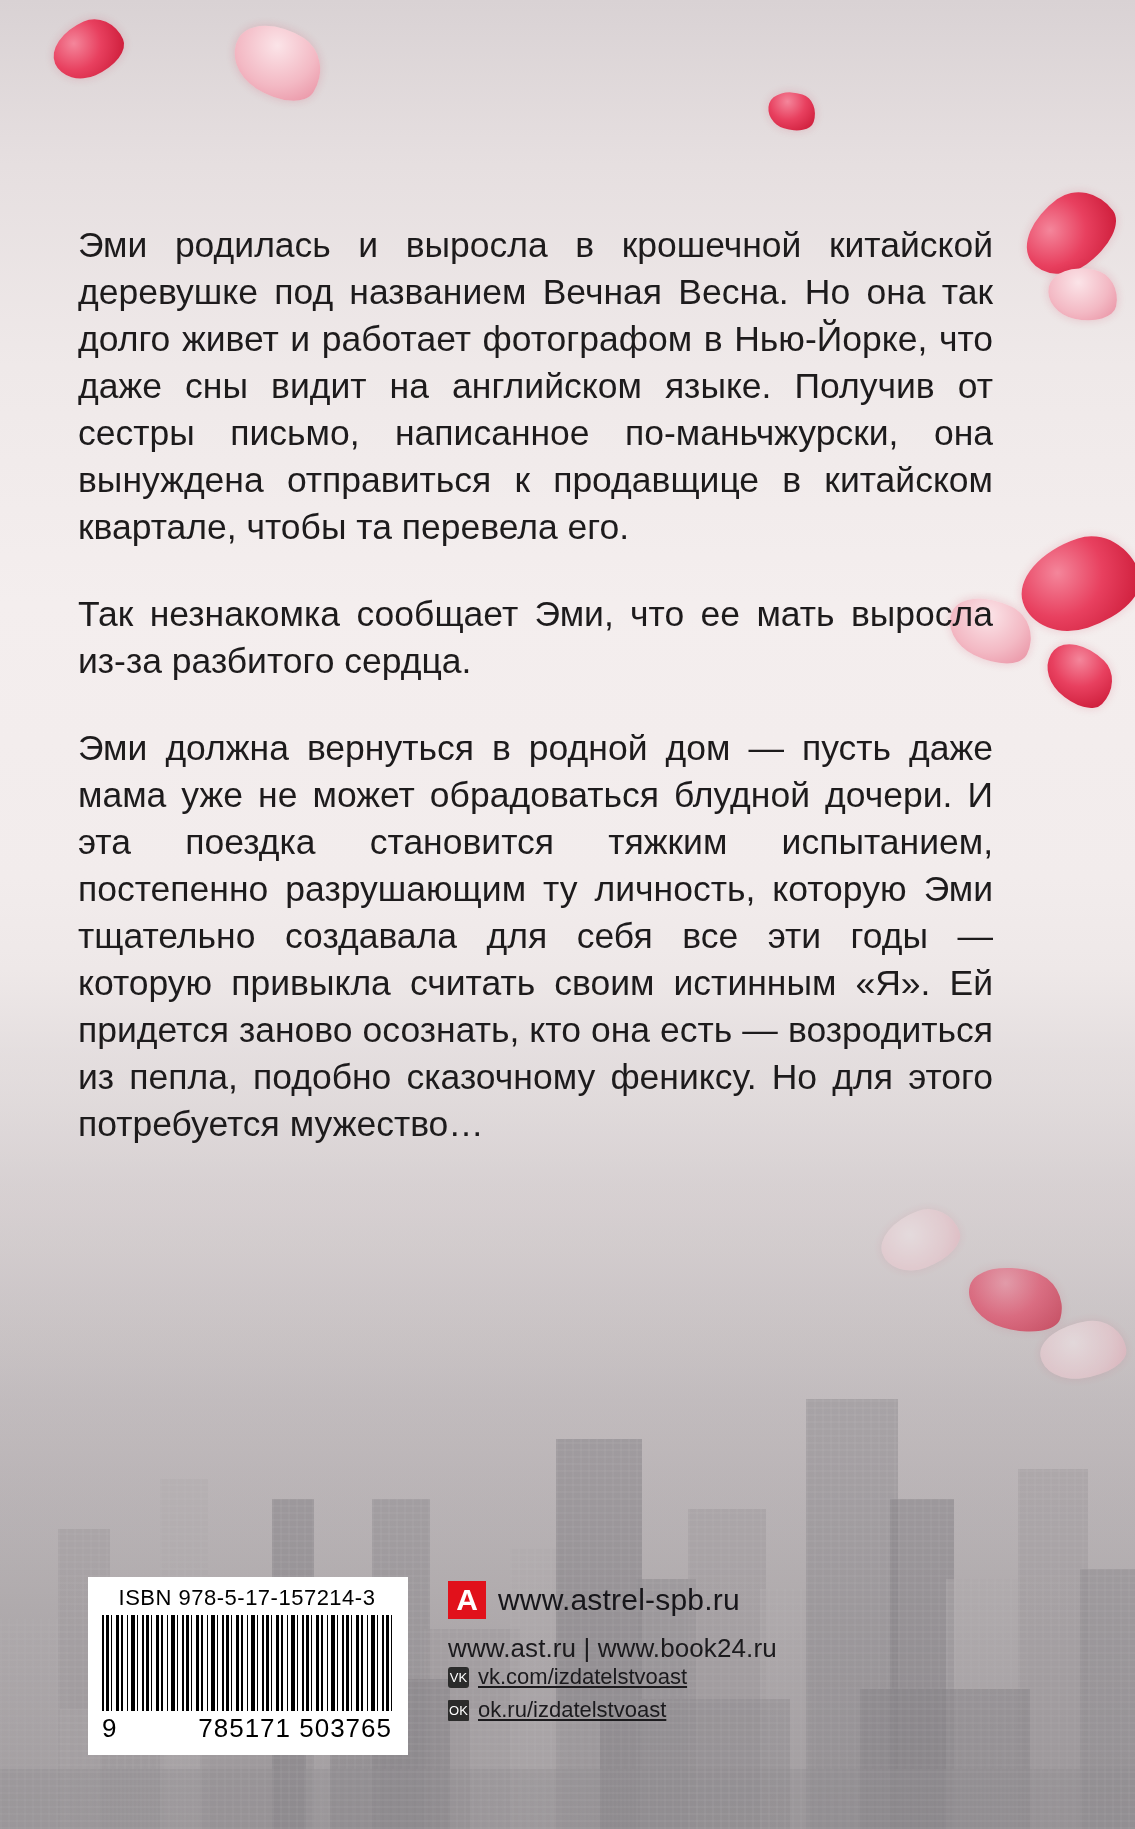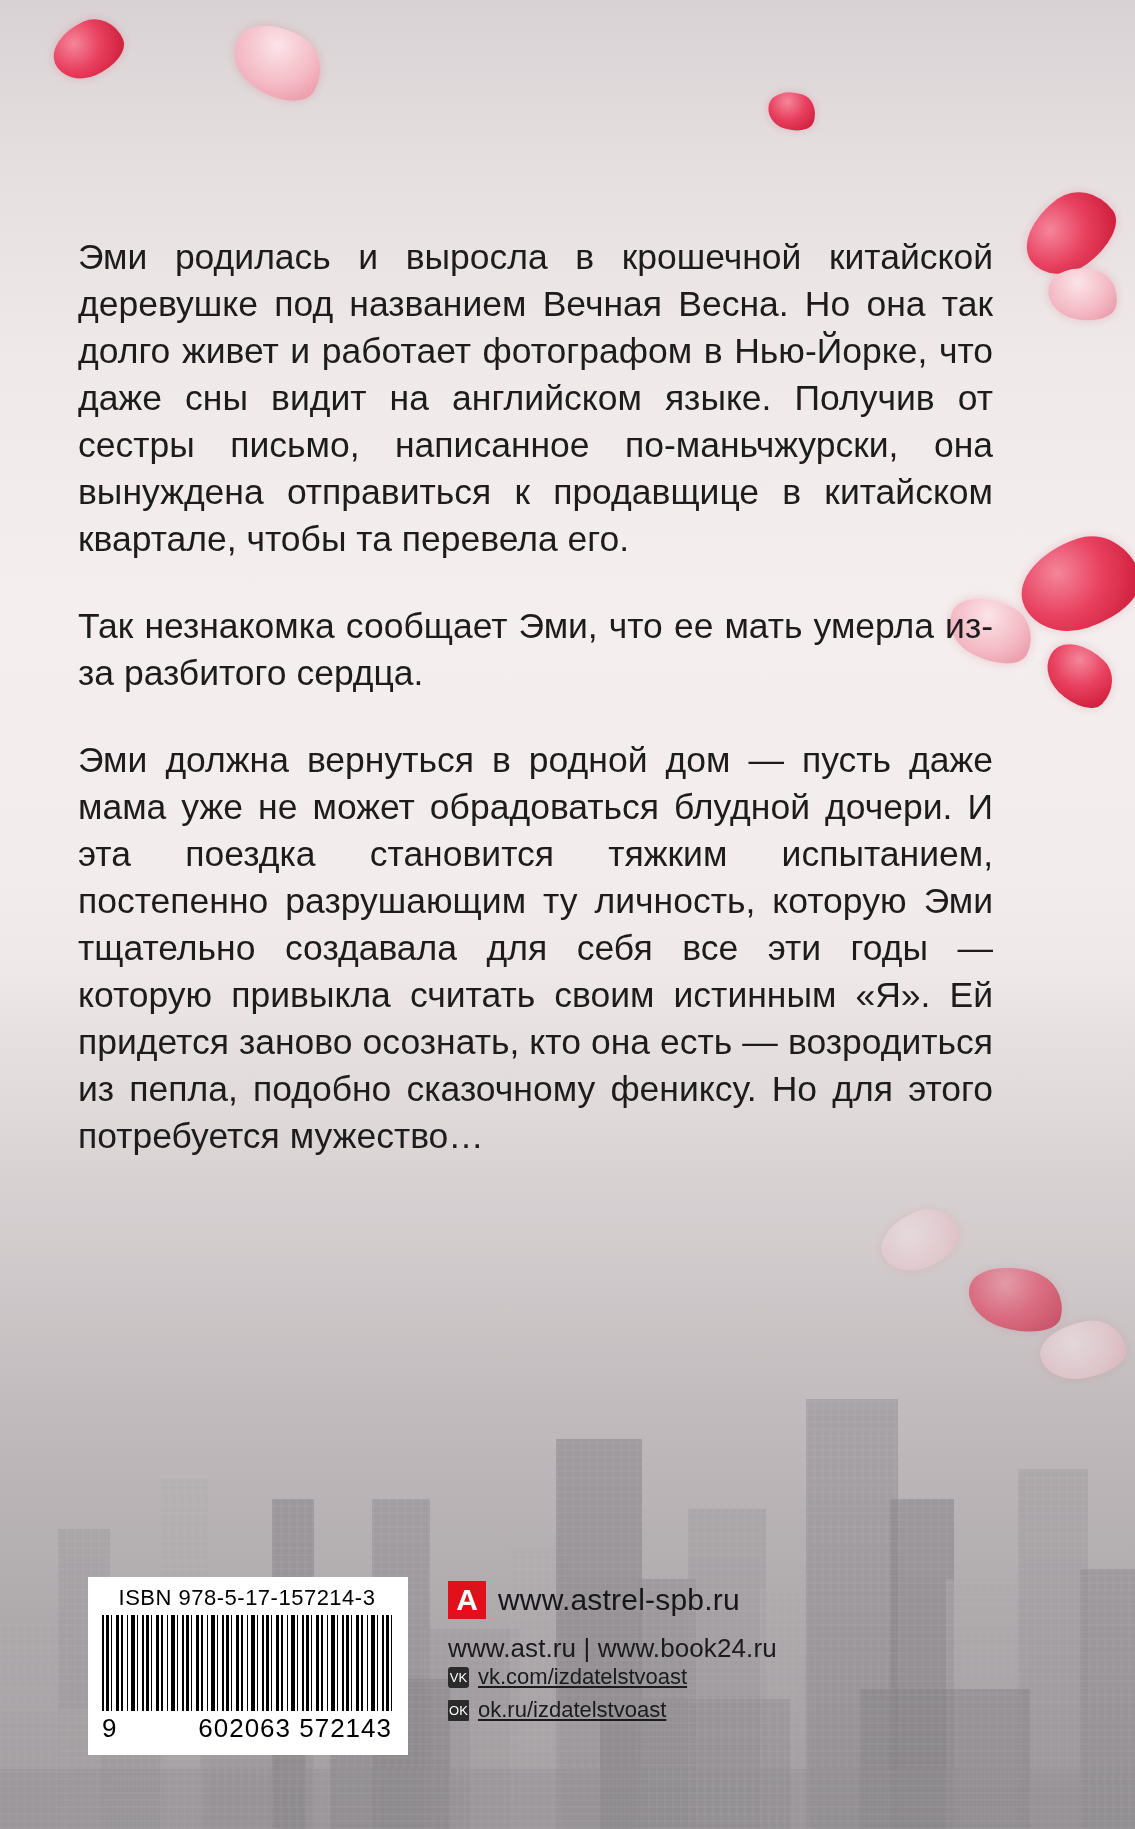--- a/index.html
+++ b/index.html
@@ -89,21 +89,21 @@
     left: 78px;
     top: 222px;
     width: 915px;
     z-index: 8;
     color: #1d1b1c;
     font-size: 35.5px;
     line-height: 47px;
     text-align: justify;
   }
   .blurb p {
-    margin: 12px 0 40px 0;
+    margin: 0 0 40px 0;
   }
   .blurb p:last-child { margin-bottom: 0; }
   
   .footer {
     position: absolute;
     left: 88px;
     bottom: 72px;
     width: 960px;
     height: 180px;
     z-index: 10;
@@ -245,32 +245,32 @@
   <div class="petal pale" style="left:1048px;top:268px; width:70px; height:52px; transform:rotate(12deg);"></div>
   <div class="petal" style="left:1020px;top:540px; width:120px;height:88px; transform:rotate(-18deg);"></div>
   <div class="petal pale" style="left:948px; top:600px; width:86px; height:60px; transform:rotate(26deg);"></div>
   <div class="petal" style="left:1044px;top:648px; width:72px; height:54px; transform:rotate(44deg);"></div>
   <div class="petal soft" style="left:880px; top:1212px;width:80px; height:56px; transform:rotate(-20deg);"></div>
   <div class="petal" style="left:968px; top:1268px;width:96px; height:62px; transform:rotate(16deg);"></div>
   <div class="petal soft" style="left:1040px;top:1322px;width:86px; height:56px; transform:rotate(-8deg);"></div>
 
   <div class="blurb">
     <p>Эми родилась и выросла в крошечной китайской деревушке под названием Вечная Весна. Но она так долго живет и работает фотографом в Нью-Йорке, что даже сны видит на английском языке. Получив от сестры письмо, написанное по-маньчжурски, она вынуждена отправиться к продавщице в китайском квартале, чтобы та перевела его.</p>
-    <p>Так незнакомка сообщает Эми, что ее мать умерла из-за разбитого сердца.</p>
+    <p>Так незнакомка сообщает Эми, что ее мать выросла из-за разбитого сердца.</p>
     <p>Эми должна вернуться в родной дом — пусть даже мама уже не может обрадоваться блудной дочери. И эта поездка становится тяжким испытанием, постепенно разрушающим ту личность, которую Эми тщательно создавала для себя все эти годы — которую привыкла считать своим истинным «Я». Ей придется заново осознать, кто она есть — возродиться из пепла, подобно сказочному фениксу. Но для этого потребуется мужество…</p>
   </div>
 
   <div class="footer">
 
     <div class="isbn-box">
       <div class="isbn-text">ISBN 978-5-17-157214-3</div>
       <div class="barcode"></div>
       <div class="barcode-digits">
         <span>9</span>
-        <span>602063 572143</span>
+        <span>785171 503765</span>
       </div>
     </div>
 
     <div class="pub-block">
       <div class="pub-main">
         <span class="ast-logo">A</span>
         <span class="pub-site">www.astrel-spb.ru</span>
       </div>
       <div class="pub-line">www.ast.ru | www.book24.ru</div>
       <div class="pub-row">

